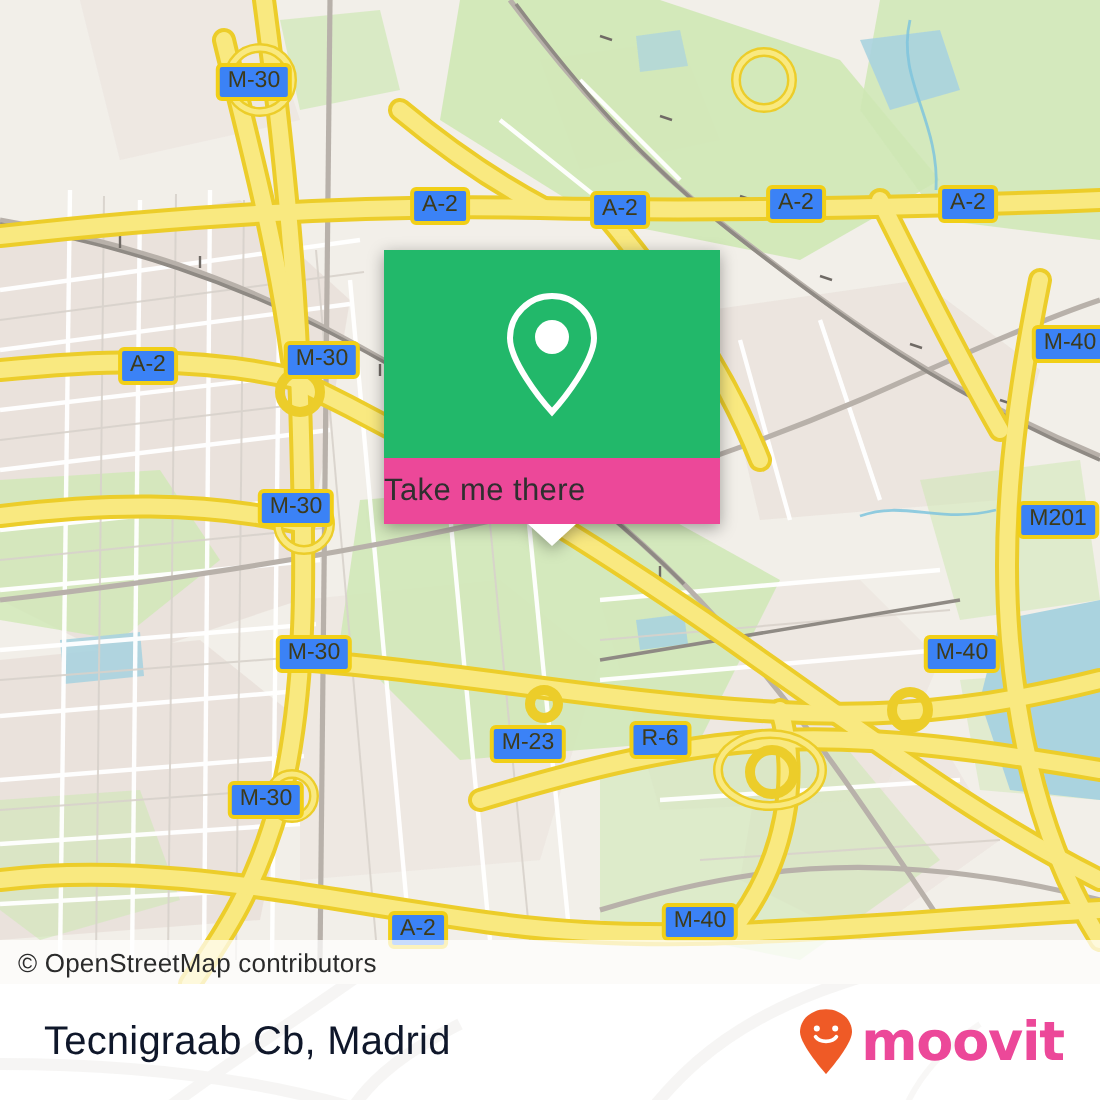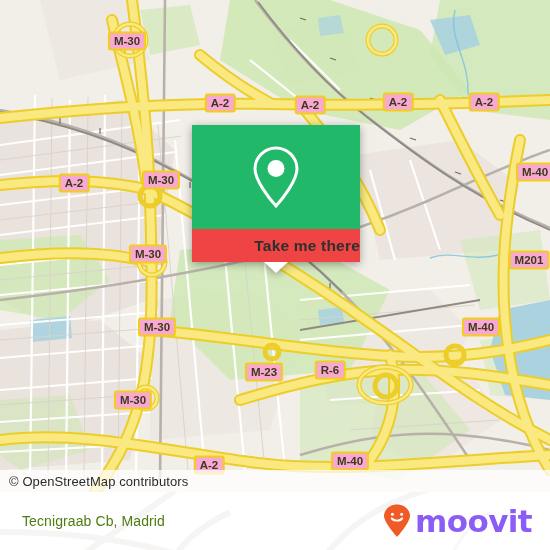--- a/index.html
+++ b/index.html
@@ -28,22 +28,22 @@
   
   #popup{
     position:absolute;left:192px;top:125px;width:168px;
     filter:drop-shadow(0 2px 4px rgba(0,0,0,.35));
   }
   #popup-head{
     height:104px;background:#22b86a;
     display:flex;align-items:center;justify-content:center;
   }
   #popup-foot{
-    height:33px;background:#ef4444;
-    display:flex;align-items:center;justify-content:flex-end;font-weight:bold;
+    height:33px;background:#ec4899;
+    display:flex;align-items:center;justify-content:flex-start;
   }
   #popup-foot span{
     font-size:15.5px;color:#2f2f2f;letter-spacing:.2px;
     font-family:"Liberation Sans", sans-serif;
   }
   #popup-tail{
     position:absolute;left:50%;transform:translateX(-50%);top:137px;
     width:0;height:0;
     border-left:12px solid transparent;
     border-right:12px solid transparent;
@@ -52,37 +52,37 @@
 
   
   #bottombar{
     position:absolute;left:0;top:492px;width:550px;height:58px;
     background:#ffffff;overflow:hidden;
   }
   #bottombar-wm{position:absolute;left:0;top:-380px;width:550px;height:480px;opacity:.16;}
   #place-name{
     position:absolute;left:22px;top:0;height:58px;
     display:flex;align-items:center;
-    font-size:14px;color:#4d7c0f;letter-spacing:.1px;
+    font-size:20px;color:#0f172a;letter-spacing:.1px;
     font-family:"Liberation Sans", sans-serif;
   }
   #brand{
     position:absolute;right:18px;top:0;height:58px;
     display:flex;align-items:center;gap:3px;
   }
   #brand-word{
-    font-size:31px;color:#8b5cf6;letter-spacing:-.6px;font-weight:bold;
+    font-size:27px;color:#ec4899;letter-spacing:-.6px;font-weight:bold;
     font-family:"DejaVu Sans", sans-serif;line-height:1;
   }
 
   
   .shield{
     position:absolute;
-    background:#f9a8d4;border:2px solid #f1cf17;border-radius:3px;
-    color:#3d3a1a;font-weight:bold;font-size:11.5px;
+    background:#3b82f6;border:2px solid #f1cf17;border-radius:3px;
+    color:#3d3a1a;font-weight:normal;font-size:11.5px;
     padding:1px 4px 2px 4px;line-height:12px;white-space:nowrap;
     font-family:"Liberation Sans", sans-serif;
     transform:translate(-50%,-50%);
     text-align:center;
   }
 </style>
 </head>
 <body>
 
 <div id="app">

